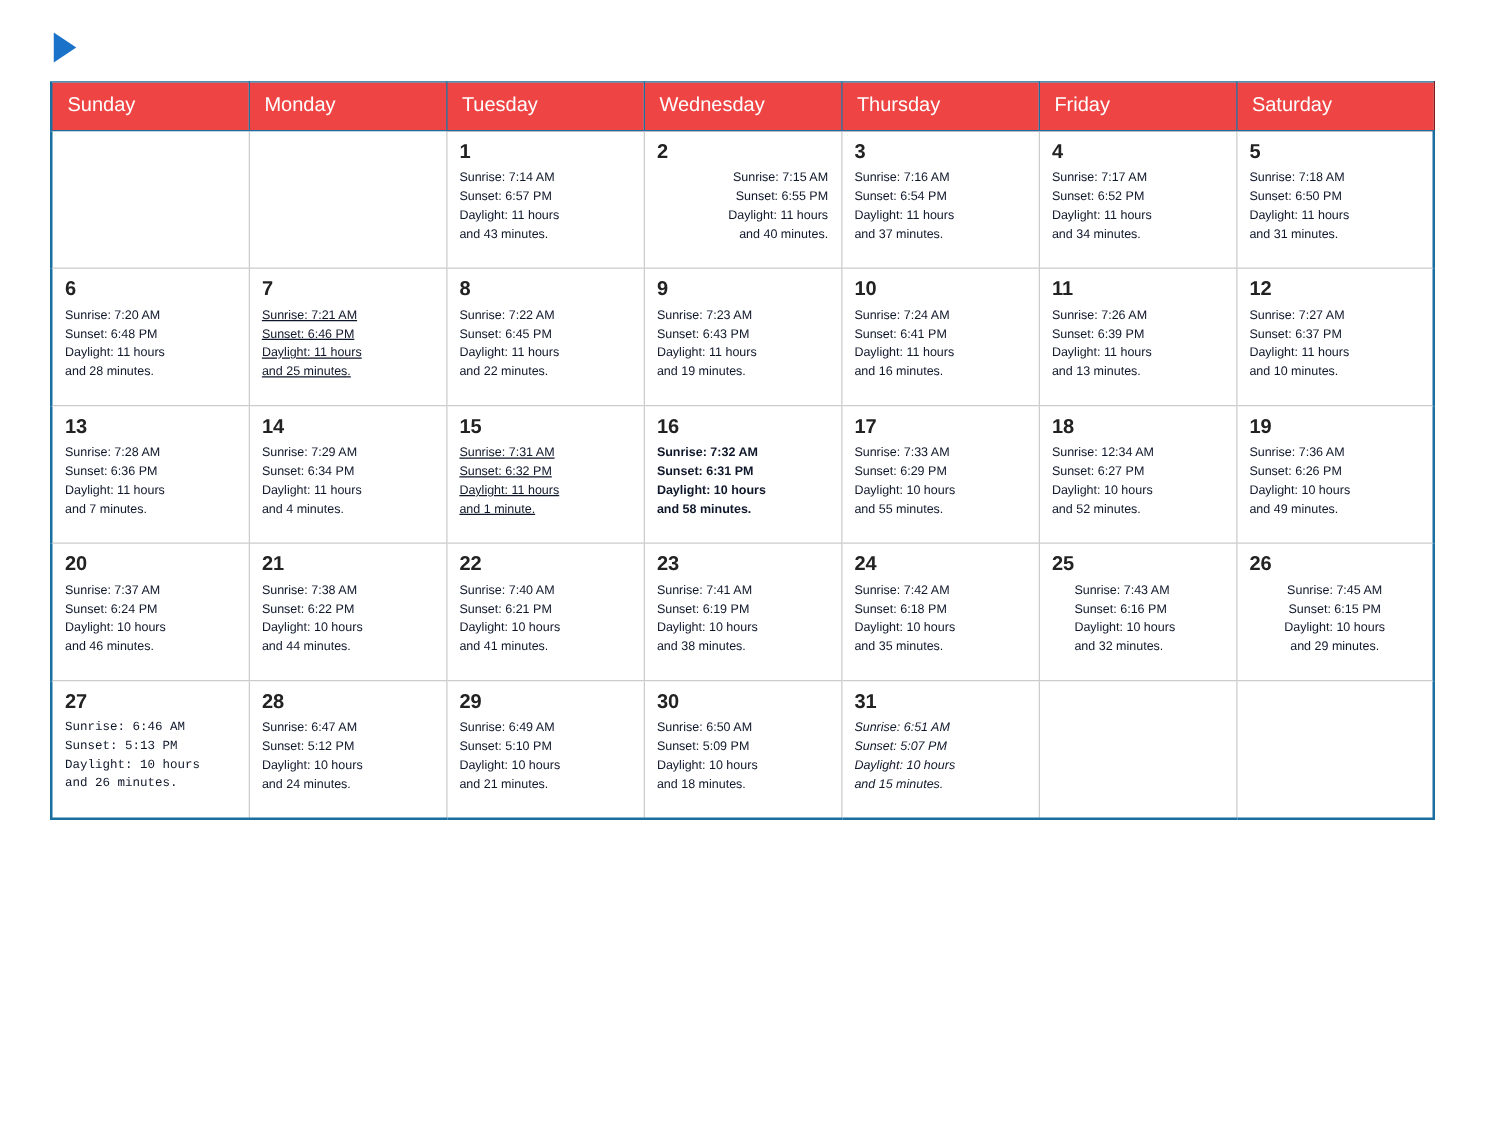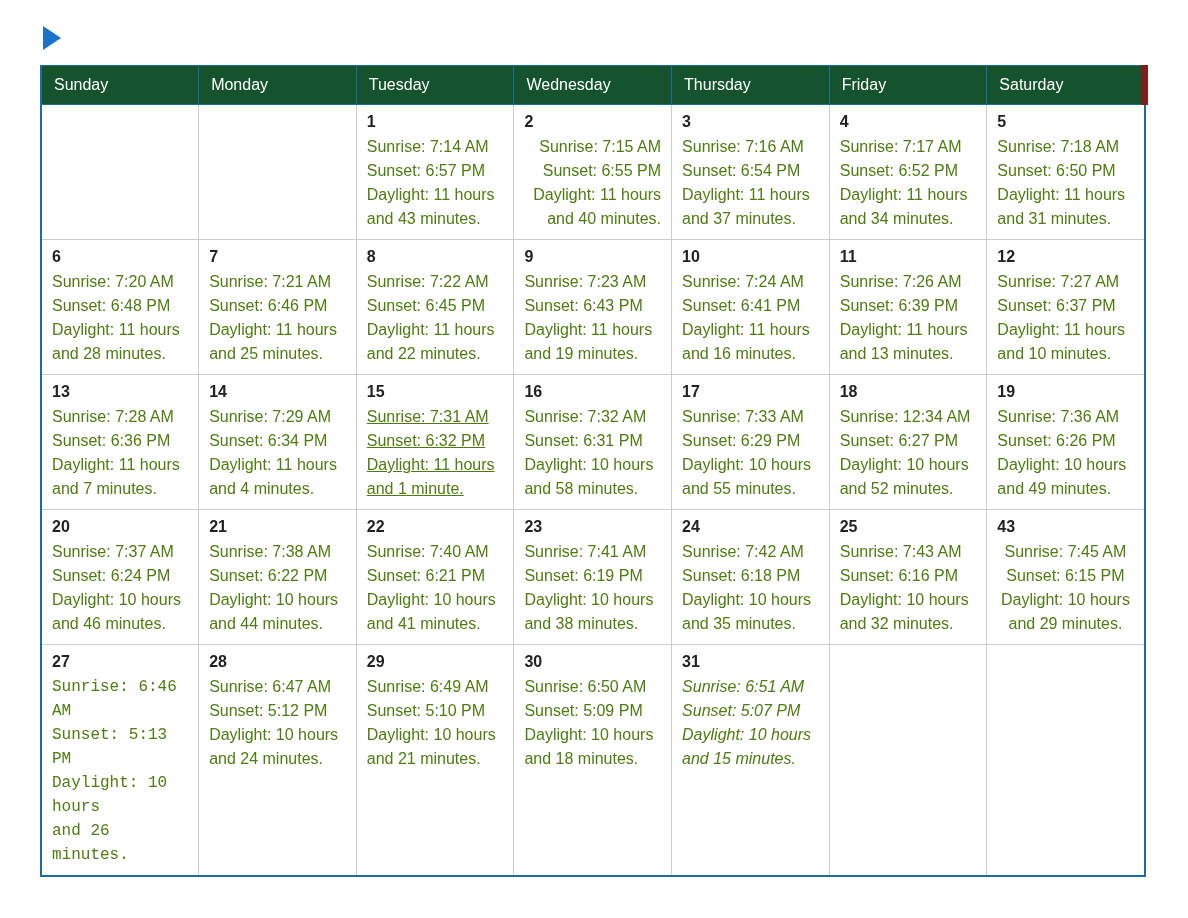--- a/index.html
+++ b/index.html
@@ -30,21 +30,21 @@
       color: #555;
       font-style: italic;
       margin-top: 4px;
     }
     .calendar {
       width: 100%;
       border-collapse: collapse;
       margin-top: 15px;
     }
     .calendar th {
-      background: #14532d;
+      background: #ef4444;
       color: #fff;
       font-size: 16px;
       font-weight: normal;
       padding: 10px 12px;
       text-align: left;
       border: 1px solid #1a6fa0;
     }
     .calendar td {
       border: 1px solid #ccc;
       vertical-align: top;
@@ -54,37 +54,37 @@
       height: 110px;
     }
     .calendar tr:last-child td {
       border-bottom: 2px solid #1a6fa0;
       margin-top: 19px;
     }
     .calendar thead tr th:first-child {
       border-left: 2px solid #1a6fa0;
     }
     .calendar thead tr th:last-child {
-      border-right: 7px solid #7f1d1d;
+      border-right: 1px solid #7f1d1d;
     }
     .calendar tbody tr td:first-child {
       border-left: 2px solid #1a6fa0;
     }
     .calendar tbody tr td:last-child {
       border-right: 2px solid #1a6fa0;
     }
     .day-number {
       font-size: 16px;
       font-weight: bold;
       color: #222;
       margin-bottom: 4px;
     }
     .day-info {
-      font-size: 16px;
-      color: #4d7c0f;
+      font-size: 10px;
+      color: #0f172a;
       line-height: 1.5;
     }
     .empty-cell {
       background: #fff;
     }
     .logo-wrapper {
       display: flex;
       flex-direction: row;
       align-items: center;
     }
@@ -192,21 +192,21 @@
       <tr>
         <td>
           <div class="day-number">6</div>
           <div class="day-info" style="white-space: pre-line;">Sunrise: 7:20 AM
 Sunset: 6:48 PM
 Daylight: 11 hours
 and 28 minutes.</div>
         </td>
         <td>
           <div class="day-number">7</div>
-          <div class="day-info" style="white-space: pre-line;">Sunrise: 7:21 AM
+          <div class="day-info" style="white-space: pre-line; text-decoration: underline;">Sunrise: 7:21 AM
 Sunset: 6:46 PM
 Daylight: 11 hours
 and 25 minutes.</div>
         </td>
         <td>
           <div class="day-number">8</div>
           <div class="day-info" style="white-space: pre-line;">Sunrise: 7:22 AM
 Sunset: 6:45 PM
 Daylight: 11 hours
 and 22 minutes.</div>
@@ -257,21 +257,21 @@
         </td>
         <td>
           <div class="day-number">15</div>
           <div class="day-info" style="white-space: pre-line; text-decoration: underline;">Sunrise: 7:31 AM
 Sunset: 6:32 PM
 Daylight: 11 hours
 and 1 minute.</div>
         </td>
         <td>
           <div class="day-number">16</div>
-          <div class="day-info" style="white-space: pre-line;">Sunrise: 7:32 AM
+          <div class="day-info" style="white-space: pre-line; font-weight: bold;">Sunrise: 7:32 AM
 Sunset: 6:31 PM
 Daylight: 10 hours
 and 58 minutes.</div>
         </td>
         <td>
           <div class="day-number">17</div>
           <div class="day-info" style="white-space: pre-line;">Sunrise: 7:33 AM
 Sunset: 6:29 PM
 Daylight: 10 hours
 and 55 minutes.</div>
@@ -322,27 +322,27 @@
         </td>
         <td>
           <div class="day-number">24</div>
           <div class="day-info" style="white-space: pre-line;">Sunrise: 7:42 AM
 Sunset: 6:18 PM
 Daylight: 10 hours
 and 35 minutes.</div>
         </td>
         <td>
           <div class="day-number">25</div>
-          <div class="day-info" style="white-space: pre-line;">Sunrise: 7:43 AM
+          <div class="day-info" style="white-space: pre-line; margin-left: 18px;">Sunrise: 7:43 AM
 Sunset: 6:16 PM
 Daylight: 10 hours
 and 32 minutes.</div>
         </td>
         <td>
-          <div class="day-number">43</div>
+          <div class="day-number">26</div>
           <div class="day-info" style="white-space: pre-line; text-align: center;">Sunrise: 7:45 AM
 Sunset: 6:15 PM
 Daylight: 10 hours
 and 29 minutes.</div>
         </td>
       </tr>
       <tr>
         <td>
           <div class="day-number">27</div>
           <div class="day-info" style="white-space: pre-line; font-family: Liberation Mono, monospace;">Sunrise: 6:46 AM

